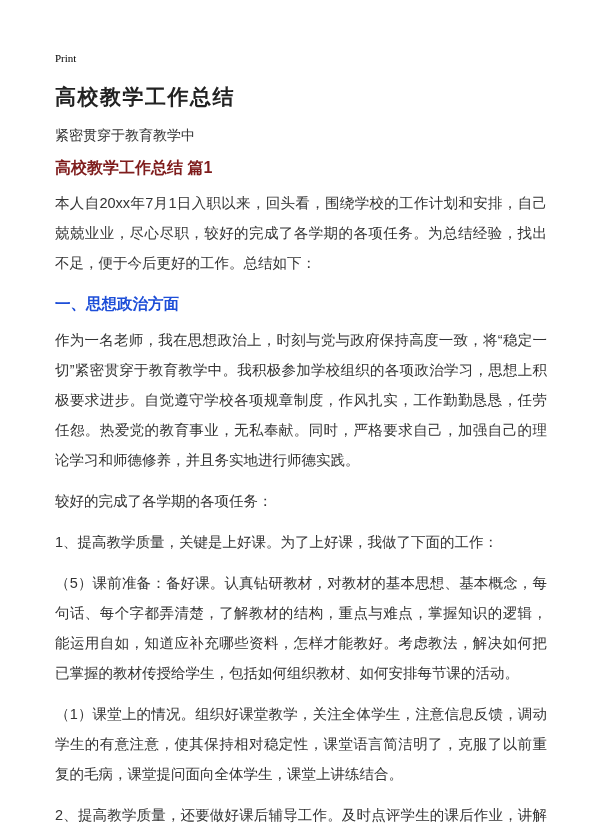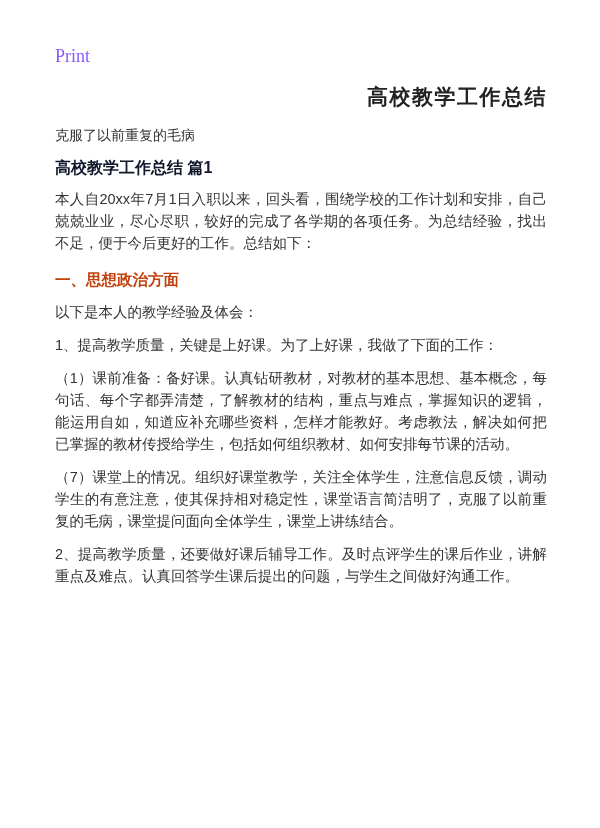--- a/index.html
+++ b/index.html
@@ -15,80 +15,81 @@
   }
   .page {
     box-sizing: border-box;
     width: 600px;
     min-height: 828px;
     padding: 48px 53px 80px 55px;
     background: #ffffff;
   }
   .print-link {
     font-family: "Liberation Serif", "DejaVu Serif", serif;
-    font-size: 18px;
+    font-size: 11px;
     line-height: 14px;
-    color: #8b5cf6;
+    color: #000000;
     display: inline-block;
     cursor: pointer;
   }
   h1.title {
     margin: 19px 0 12px 0;
     font-size: 21px;
     line-height: 24px;
     font-weight: bold;
     letter-spacing: 1.5px;
-    text-align: right;
+    text-align: left;
     color: #222222;
   }
   .subtitle {
     margin-top: 17px;
     font-size: 14px;
     line-height: 18px;
     color: #333333;
   }
   h2.article-heading {
     margin: 14px 0 0 0;
     font-size: 16px;
     line-height: 19px;
     font-weight: bold;
-    color: #0f172a;
+    color: #7f1d1d;
   }
   .blocks p.para {
     margin: 11px 0 0 0;
     font-size: 14.5px;
-    line-height: 22px;
+    line-height: 30px;
     text-align: justify;
     word-break: break-all;
     line-break: anywhere;
     color: #333333;
   }
   .blocks h3.sec-heading {
     margin: 16px 0 0 0;
     font-size: 15.5px;
     line-height: 20px;
     font-weight: bold;
-    color: #c2410c;
+    color: #1d4ed8;
     font-family: Liberation Serif, serif;
   }
 </style>
 </head>
 <body>
 
 <div class="page">
   <span class="print-link">Print</span>
 
   <h1 class="title">高校教学工作总结</h1>
 
-  <div class="subtitle">克服了以前重复的毛病</div>
+  <div class="subtitle">紧密贯穿于教育教学中</div>
 
   <h2 class="article-heading">高校教学工作总结 篇1</h2>
 
   <div class="blocks">
       <p class="para">本人自20xx年7月1日入职以来，回头看，围绕学校的工作计划和安排，自己兢兢业业，尽心尽职，较好的完成了各学期的各项任务。为总结经验，找出不足，便于今后更好的工作。总结如下：</p>
       <h3 class="sec-heading">一、思想政治方面</h3>
-      <p class="para">以下是本人的教学经验及体会：</p>
+      <p class="para">作为一名老师，我在思想政治上，时刻与党与政府保持高度一致，将“稳定一切”紧密贯穿于教育教学中。我积极参加学校组织的各项政治学习，思想上积极要求进步。自觉遵守学校各项规章制度，作风扎实，工作勤勤恳恳，任劳任怨。热爱党的教育事业，无私奉献。同时，严格要求自己，加强自己的理论学习和师德修养，并且务实地进行师德实践。</p>
+      <p class="para">较好的完成了各学期的各项任务：</p>
       <p class="para">1、提高教学质量，关键是上好课。为了上好课，我做了下面的工作：</p>
-      <p class="para">（1）课前准备：备好课。认真钻研教材，对教材的基本思想、基本概念，每句话、每个字都弄清楚，了解教材的结构，重点与难点，掌握知识的逻辑，能运用自如，知道应补充哪些资料，怎样才能教好。考虑教法，解决如何把已掌握的教材传授给学生，包括如何组织教材、如何安排每节课的活动。</p>
-      <p class="para">（7）课堂上的情况。组织好课堂教学，关注全体学生，注意信息反馈，调动学生的有意注意，使其保持相对稳定性，课堂语言简洁明了，克服了以前重复的毛病，课堂提问面向全体学生，课堂上讲练结合。</p>
+      <p class="para">（5）课前准备：备好课。认真钻研教材，对教材的基本思想、基本概念，每句话、每个字都弄清楚，了解教材的结构，重点与难点，掌握知识的逻辑，能运用自如，知道应补充哪些资料，怎样才能教好。考虑教法，解决如何把已掌握的教材传授给学生，包括如何组织教材、如何安排每节课的活动。</p>
+      <p class="para">（1）课堂上的情况。组织好课堂教学，关注全体学生，注意信息反馈，调动学生的有意注意，使其保持相对稳定性，课堂语言简洁明了，克服了以前重复的毛病，课堂提问面向全体学生，课堂上讲练结合。</p>
       <p class="para">2、提高教学质量，还要做好课后辅导工作。及时点评学生的课后作业，讲解重点及难点。认真回答学生课后提出的问题，与学生之间做好沟通工作。</p>
     </div>
 </div>
 
 </body></html>

